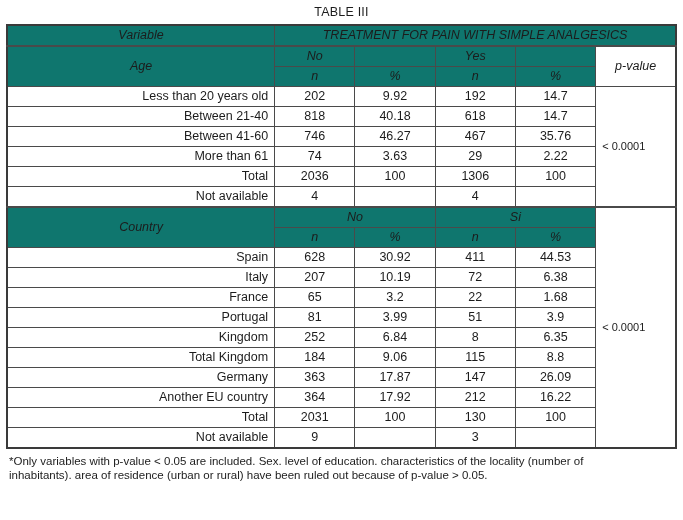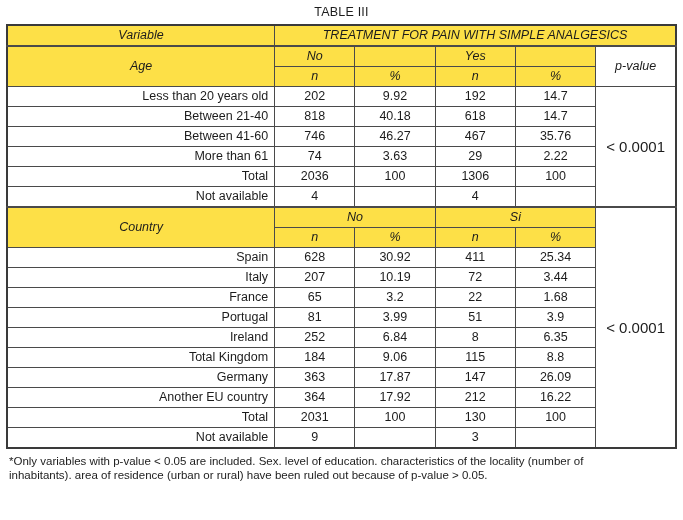--- a/index.html
+++ b/index.html
@@ -21,27 +21,27 @@
     border:2px solid #3a3a3a;
   }
   col.c-var{width:40%;}
   col.c-num{width:12%;}
   td{
     border:1px solid #4a4a4a;
     height:19px;padding:0 6px;
     font-size:12.5px;line-height:13px;
     overflow:hidden;white-space:nowrap;
   }
-  td.gray{background:#fde047;margin-top:16px;}
+  td.gray{background:#0f766e;margin-top:16px;}
   td.it{font-style:italic;}
   td.ctr{text-align:center;padding:0 2px;}
   td.lbl{text-align:right;}
   tr.hdr-top td{border-bottom-width:2px;}
   tr.section-start td{border-top-width:2px;}
-  td.pval-span{background:#ffffff;text-align:center;font-size:15px;}
+  td.pval-span{background:#ffffff;text-align:left;font-size:11px;}
 
   
   .footnote{
     margin:5px 40px 0 9px;
     font-size:11.5px;line-height:14px;color:#1c1c1c;
     text-align:left;
   }
 </style>
 </head>
 <body>
@@ -138,45 +138,45 @@
         <td class="gray it ctr">%</td>
         <td class="gray it ctr">n</td>
         <td class="gray it ctr">%</td>
       </tr>
 
       <tr>
         <td class="lbl">Spain</td>
         <td class="ctr">628</td>
         <td class="ctr">30.92</td>
         <td class="ctr">411</td>
-        <td class="ctr">25.34</td>
+        <td class="ctr">44.53</td>
       </tr>
       <tr>
         <td class="lbl">Italy</td>
         <td class="ctr">207</td>
         <td class="ctr">10.19</td>
         <td class="ctr">72</td>
-        <td class="ctr">3.44</td>
+        <td class="ctr">6.38</td>
       </tr>
       <tr>
         <td class="lbl">France</td>
         <td class="ctr">65</td>
         <td class="ctr">3.2</td>
         <td class="ctr">22</td>
         <td class="ctr">1.68</td>
       </tr>
       <tr>
         <td class="lbl">Portugal</td>
         <td class="ctr">81</td>
         <td class="ctr">3.99</td>
         <td class="ctr">51</td>
         <td class="ctr">3.9</td>
       </tr>
       <tr>
-        <td class="lbl">Ireland</td>
+        <td class="lbl">Kingdom</td>
         <td class="ctr">252</td>
         <td class="ctr">6.84</td>
         <td class="ctr">8</td>
         <td class="ctr">6.35</td>
       </tr>
       <tr>
         <td class="lbl">Total Kingdom</td>
         <td class="ctr">184</td>
         <td class="ctr">9.06</td>
         <td class="ctr">115</td>

